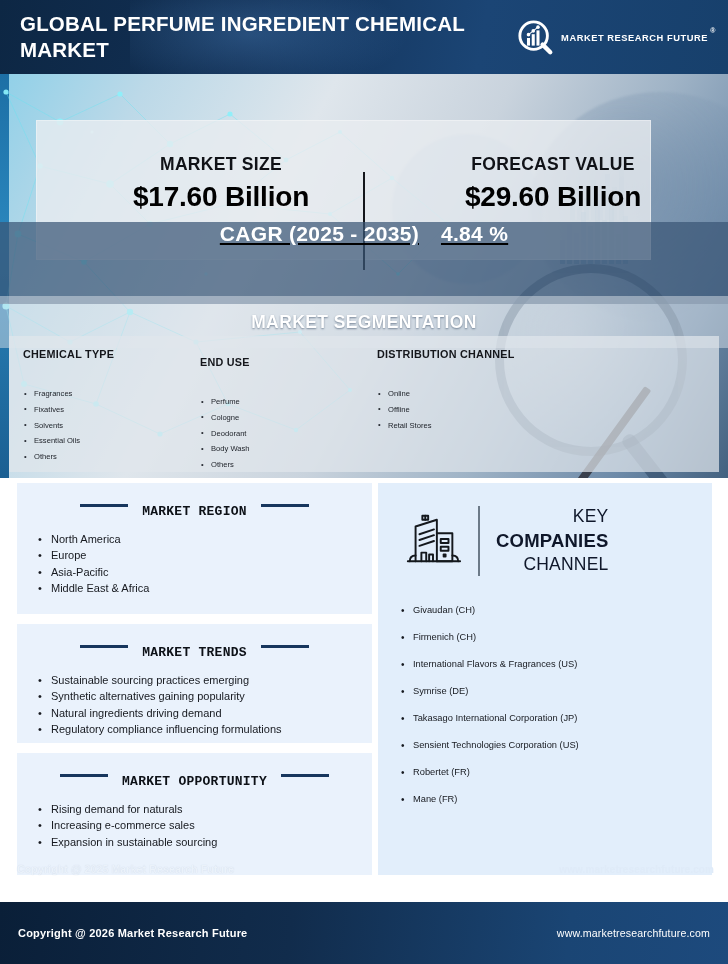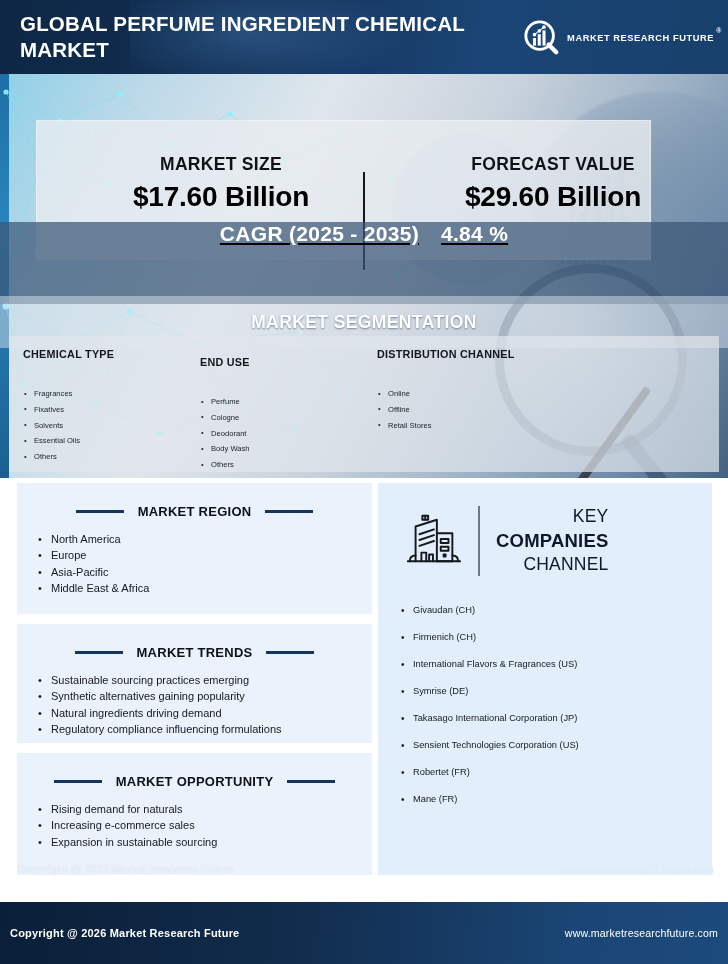--- a/index.html
+++ b/index.html
@@ -25,21 +25,21 @@
     content: ""; position: absolute; left: 130px; top: -10px; width: 300px; height: 110px;
     background: radial-gradient(ellipse at 40% 40%, rgba(90,150,215,.30), rgba(90,150,215,0) 62%);
   }
   .header-title {
     position: absolute; left: 20px; top: 11px; width: 480px;
     color: #ffffff; font-size: 20.5px; font-weight: bold;
     letter-spacing: .2px; line-height: 26px; text-transform: uppercase;
     z-index: 2;
   }
   .logo-wrap {
-    position: absolute; right: 14px; top: 18px; height: 40px;
+    position: absolute; right: 20px; top: 18px; height: 40px;
     display: flex; align-items: center; gap: 6px; z-index: 2;
   }
   .logo-mark { width: 38px; height: 38px; }
   .logo-text {
     color: #ffffff; font-size: 9.3px; font-weight: bold;
     letter-spacing: .55px; white-space: nowrap; position: relative;
   }
   .logo-reg {
     position: absolute; right: -8px; top: -6px; font-size: 7px; color: #fff;
   }
@@ -157,22 +157,23 @@
   }
   .panel {
     position: absolute; background: #eaf2fc;
   }
   .p-region { left: 17px; top: 5px; width: 355px; height: 131px; }
   .p-trends { left: 17px; top: 146px; width: 355px; height: 119px; }
   .p-opp    { left: 17px; top: 275px; width: 355px; height: 122px; }
   .p-comp   { left: 378px; top: 5px; width: 334px; height: 392px; background: #e2eefb; }
 
   .panel-title-row {
-    display: flex; align-items: center; justify-content: center; gap: 14px;
+    display: flex; align-items: flex-start; justify-content: center; gap: 14px;
     padding-top: 21px;
+    font-family: Liberation Mono, monospace;
   }
   .rule { width: 48px; height: 3px; background: #17365d; }
   .panel-title {
     font-size: 13px; font-weight: bold; color: #0d1117; letter-spacing: .25px;
   }
   .panel-list { list-style: none; margin: 12px 0 0 20px; }
   .panel-list li {
     font-size: 11px; color: #16191f; line-height: 16.4px;
     position: relative; padding-left: 14px;
   }
@@ -204,21 +205,21 @@
   .ghost-right {
     position: absolute; right: 14px; top: 386px; font-size: 10px; font-weight: bold;
     color: rgba(222,234,248,.95); letter-spacing: .1px;
   }
 
   
   .footer {
     position: absolute; left: 0; top: 902px; width: 728px; height: 62px;
     background: linear-gradient(96deg, #0a1f38 0%, #112c4c 40%, #1a4574 78%, #1d4a7d 100%);
     display: flex; align-items: center; justify-content: space-between;
-    padding: 0 10px;
+    padding: 0 18px;
   }
   .footer-left { color: #ffffff; font-size: 11px; font-weight: bold; letter-spacing: .2px; }
   .footer-right { color: #ffffff; font-size: 10.6px; letter-spacing: .15px; }
 </style>
 </head>
 <body>
 
 <div id="page">
 
   <div class="header">

